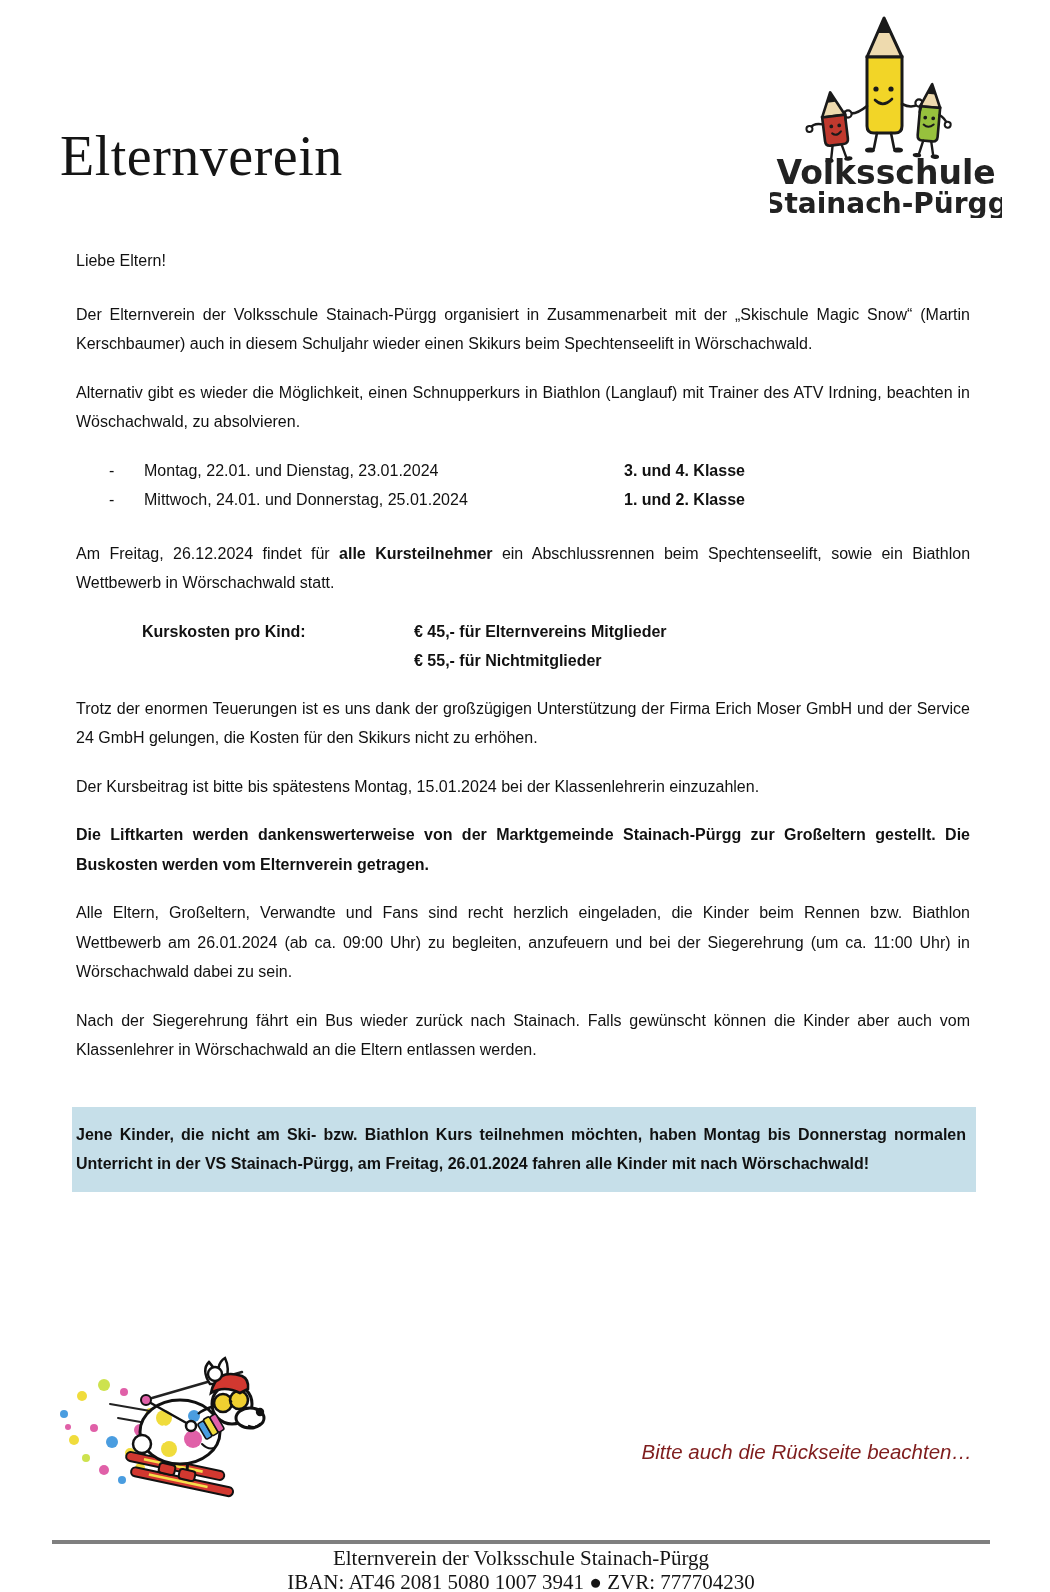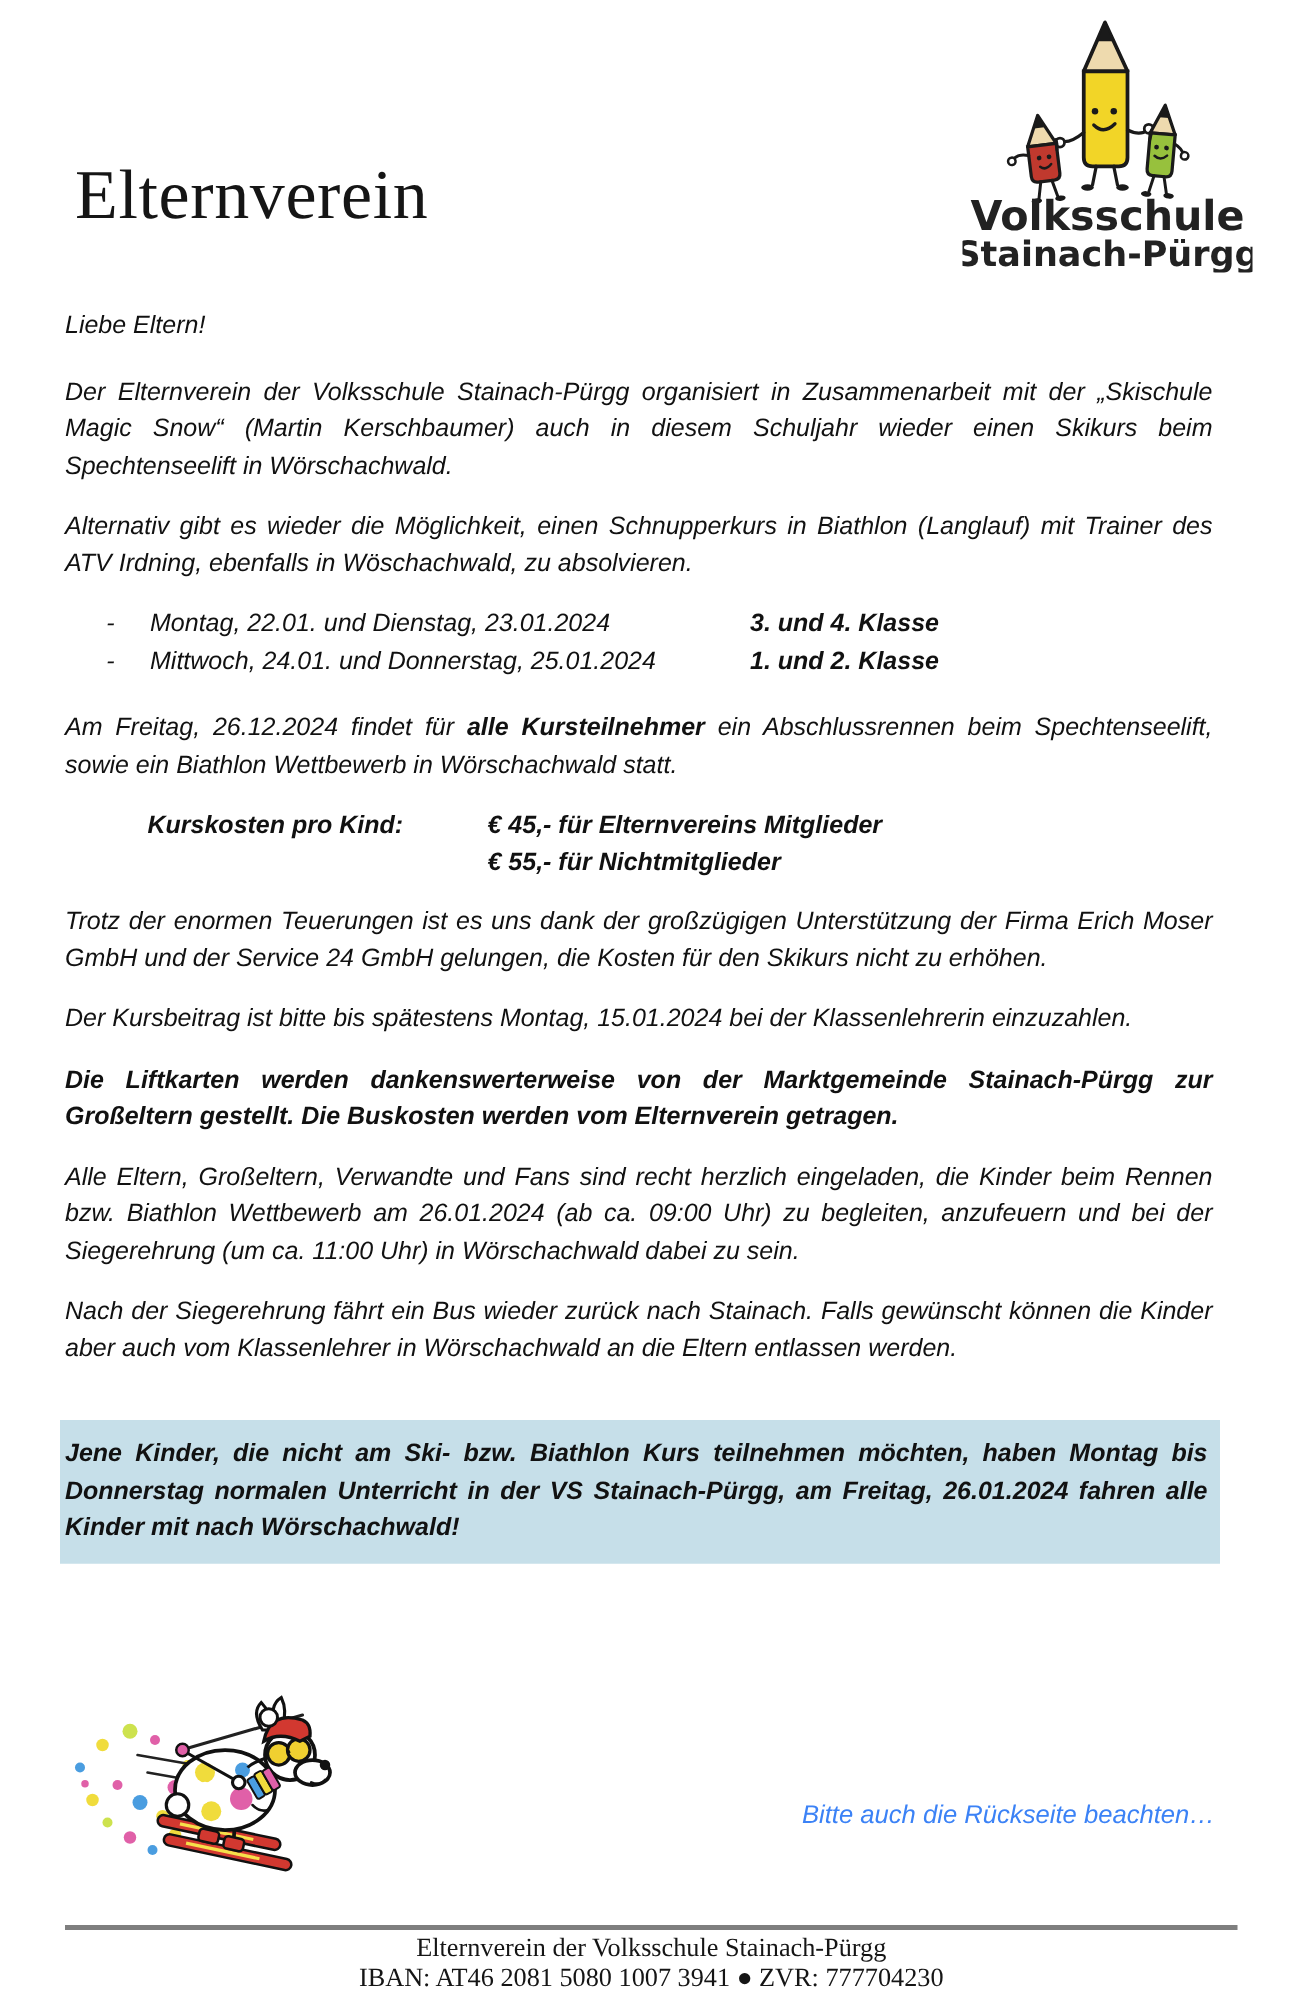--- a/index.html
+++ b/index.html
@@ -16,21 +16,21 @@
     position:absolute;left:60px;top:124px;
     font-family:"Liberation Serif","DejaVu Serif",serif;
     font-size:56px;font-weight:400;letter-spacing:.5px;color:#151515;
   }
   .logo{position:absolute;right:48px;top:12px;width:232px;height:206px;}
   .logo text{
     font-family:"DejaVu Sans","Liberation Sans",sans-serif;
     font-weight:700;fill:#222;
   }
   
-  .content{padding:246px 80px 0 52px;font-size:20px;line-height:29.5px;font-style:italic;}
+  .content{padding:246px 80px 0 76px;font-size:16px;line-height:29.5px;}
   .greeting{margin:0 0 24px;}
   .para{margin:0 0 19px;}
   .justify{text-align:justify;}
   .bold,.b{font-weight:700;}
   .highlight{
     margin:42px -6px 0 -4px;
     padding:13px 10px 13px 4px;
     font-weight:700;
     text-align:justify;
   }
@@ -40,21 +40,21 @@
   .dash{width:35px;flex:0 0 35px;}
   .li-text{width:480px;flex:0 0 480px;}
   .li-label{font-weight:700;}
   
   .costs{display:flex;margin:18px 0;font-weight:700;}
   .costs-label{margin-left:66px;width:272px;flex:0 0 272px;}
   
   .skier{position:absolute;left:52px;top:1352px;}
   .note{
     position:absolute;right:78px;top:1440px;
-    font-size:20.5px;font-style:italic;color:#3b82f6;
+    font-size:20.5px;font-style:italic;color:#7f1d1d;
   }
   .footer-rule{position:absolute;left:52px;top:1540px;width:938px;height:4px;}
   .footer{
     position:absolute;left:52px;top:1546px;width:938px;
     text-align:center;
     font-family:"Liberation Serif","DejaVu Serif",serif;
     font-size:21px;line-height:24px;color:#151515;
   }
 </style>
 </head>
@@ -112,21 +112,21 @@
       <ellipse cx="167" cy="144" rx="4.2" ry="2.2" fill="#1a1a1a"></ellipse>
     </g>
     <text x="116" y="172" font-size="33" text-anchor="middle">Volksschule</text>
     <text x="116" y="201" font-size="28" text-anchor="middle">Stainach-Pürgg</text>
   </svg>
 
   <div class="content">
     <div class="greeting">Liebe Eltern!</div>
     <div>
         <div class="para justify"><span>Der Elternverein der Volksschule Stainach-Pürgg organisiert in Zusammenarbeit mit der „Skischule Magic Snow“ (Martin Kerschbaumer) auch in diesem Schuljahr wieder einen Skikurs beim Spechtenseelift in Wörschachwald.</span></div>
-        <div class="para justify"><span>Alternativ gibt es wieder die Möglichkeit, einen Schnupperkurs in Biathlon (Langlauf) mit Trainer des ATV Irdning, ebenfalls in Wöschachwald, zu absolvieren.</span></div>
+        <div class="para justify"><span>Alternativ gibt es wieder die Möglichkeit, einen Schnupperkurs in Biathlon (Langlauf) mit Trainer des ATV Irdning, beachten in Wöschachwald, zu absolvieren.</span></div>
         <div class="list">
           <div class="li">
             <span class="dash">-</span>
             <span class="li-text">Montag, 22.01. und Dienstag, 23.01.2024</span>
             <span class="li-label">3. und 4. Klasse</span>
           </div>
           <div class="li">
             <span class="dash">-</span>
             <span class="li-text">Mittwoch, 24.01. und Donnerstag, 25.01.2024</span>
             <span class="li-label">1. und 2. Klasse</span>

